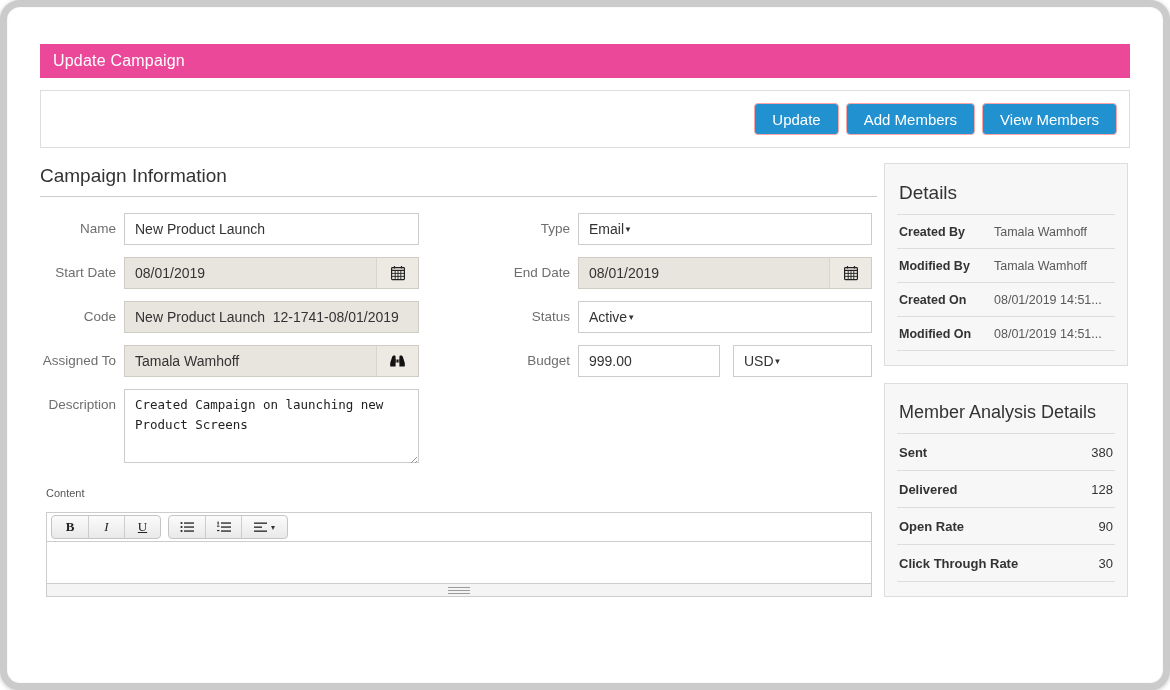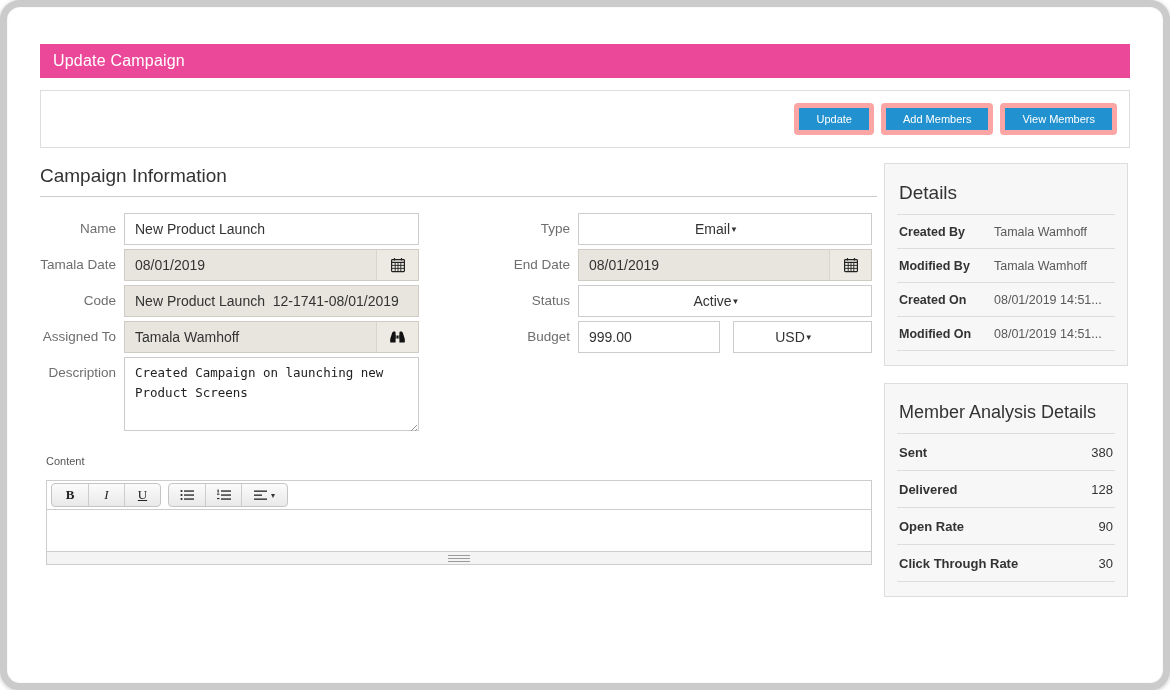--- a/index.html
+++ b/index.html
@@ -22,56 +22,56 @@
 
   
   .btn-panel {
     position:absolute; left:33px; top:83px; width:1090px; height:58px;
     border:1px solid #ddd; background:#fff;
     display:flex; align-items:center; justify-content:flex-end;
     gap:7px; padding-right:12px;
   }
   .btn {
     height:32px; padding:0 17px; background:#2191d0; color:#fff;
-    border:5px solid #fca5a5; border-radius:4px; font-size:11px;
+    border:1px solid #fca5a5; border-radius:4px; font-size:15px;
     font-family:"Liberation Sans", sans-serif; cursor:pointer; white-space:nowrap;
   }
 
   
   .main-left { position:absolute; left:33px; top:152px; width:837px; }
   .section-heading {
     font-size:19px; font-weight:400; color:#333; margin-top:6px;
     padding-bottom:9px; border-bottom:1px solid #ccc;
   }
 
   .form-grid {
     display:grid; margin-top:16px;
     grid-template-columns:84px 295px 159px 294px;
-    row-gap:4px;
+    row-gap:12px;
   }
   .flabel {
     text-align:right; padding:8px 8px 0 0; font-size:13.5px; color:#6e6e6e; white-space:nowrap;
   }
   .control { height:32px; }
   input.txt {
     width:100%; height:32px; border:1px solid #ccc; padding:8px 10px;
     font-size:14px; color:#333; font-family:"Liberation Sans", sans-serif; background:#fff;
   }
   .input-group { display:flex; height:32px; border:1px solid #cfccc5; background:#e8e5df; }
   .input-group input {
     flex:1; min-width:0; border:none; background:transparent; padding:0 10px;
     font-size:14px; color:#333; font-family:"Liberation Sans", sans-serif;
   }
   .addon {
     width:42px; border:none; border-left:1px solid #d8d5ce; background:#eceae3;
     display:flex; align-items:center; justify-content:center; cursor:pointer;
   }
   .select {
     height:32px; border:1px solid #ccc; background:#fff; display:flex;
-    align-items:center; justify-content:center; padding:0 27px 0 10px;
+    align-items:center; justify-content:flex-start; padding:0 27px 0 10px;
     font-size:14px; color:#333; cursor:pointer;
   }
   .caret { font-size:8px; color:#333; }
   .budget-wrap { display:flex; gap:13px; }
   .budget-wrap input.txt { width:142px; }
   .budget-wrap .select { width:139px; }
   .ta-wrap { position:relative; width:295px; }
   textarea.desc {
     width:295px; height:74px; border:1px solid #ccc; resize:none;
     padding:5px 10px; font-family:"DejaVu Sans Mono", monospace;
@@ -165,21 +165,21 @@
       <div class="flabel">Name</div>
       <div class="control">
         <input class="txt" type="text" value="New Product Launch" style="">
       </div>
       <div class="flabel">Type</div>
       <div class="select">
         <span>Email</span>
         <span class="caret">▼</span>
       </div>
 
-      <div class="flabel">Tamala Date</div>
+      <div class="flabel">Start Date</div>
       <div class="input-group">
         <input type="text" readonly="" value="08/01/2019" style="">
         <button class="addon">
           <span>
             <svg width="16" height="16" viewBox="0 0 16 16">
                 <g stroke="#222" fill="none" stroke-width="1.2">
                   <path d="M4.5 1v2.5M11.5 1v2.5"></path>
                   <rect x="1.6" y="2.6" width="12.8" height="12" rx="0.8"></rect>
                   <path d="M1.6 5.4h12.8"></path>
                   <path d="M5.2 5.4v9.2M8 5.4v9.2M10.8 5.4v9.2" stroke-width="0.9"></path>

